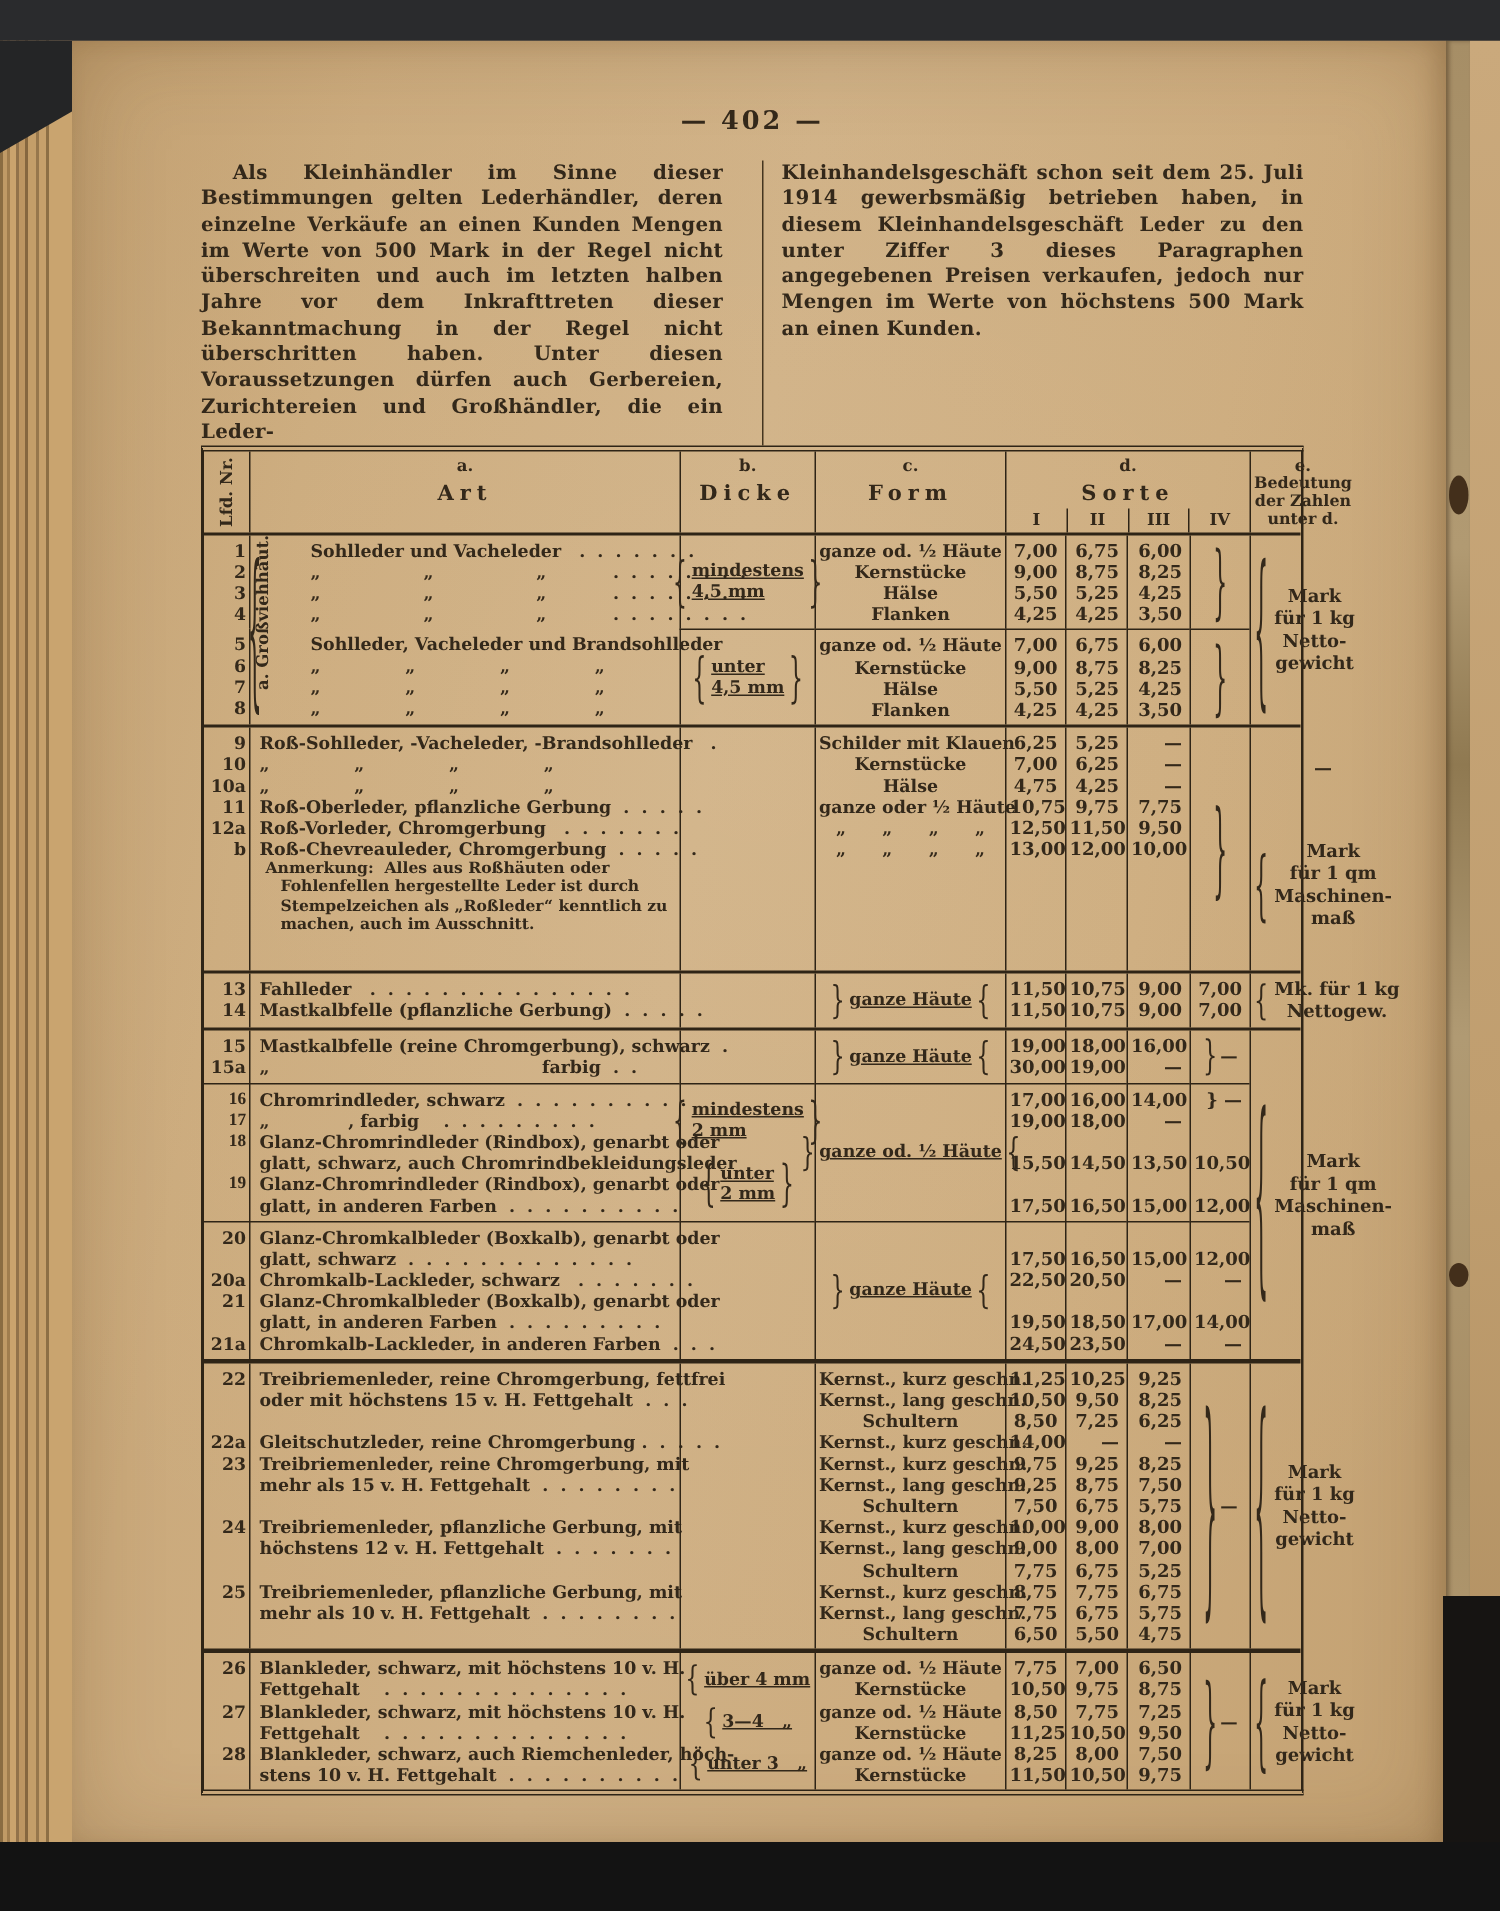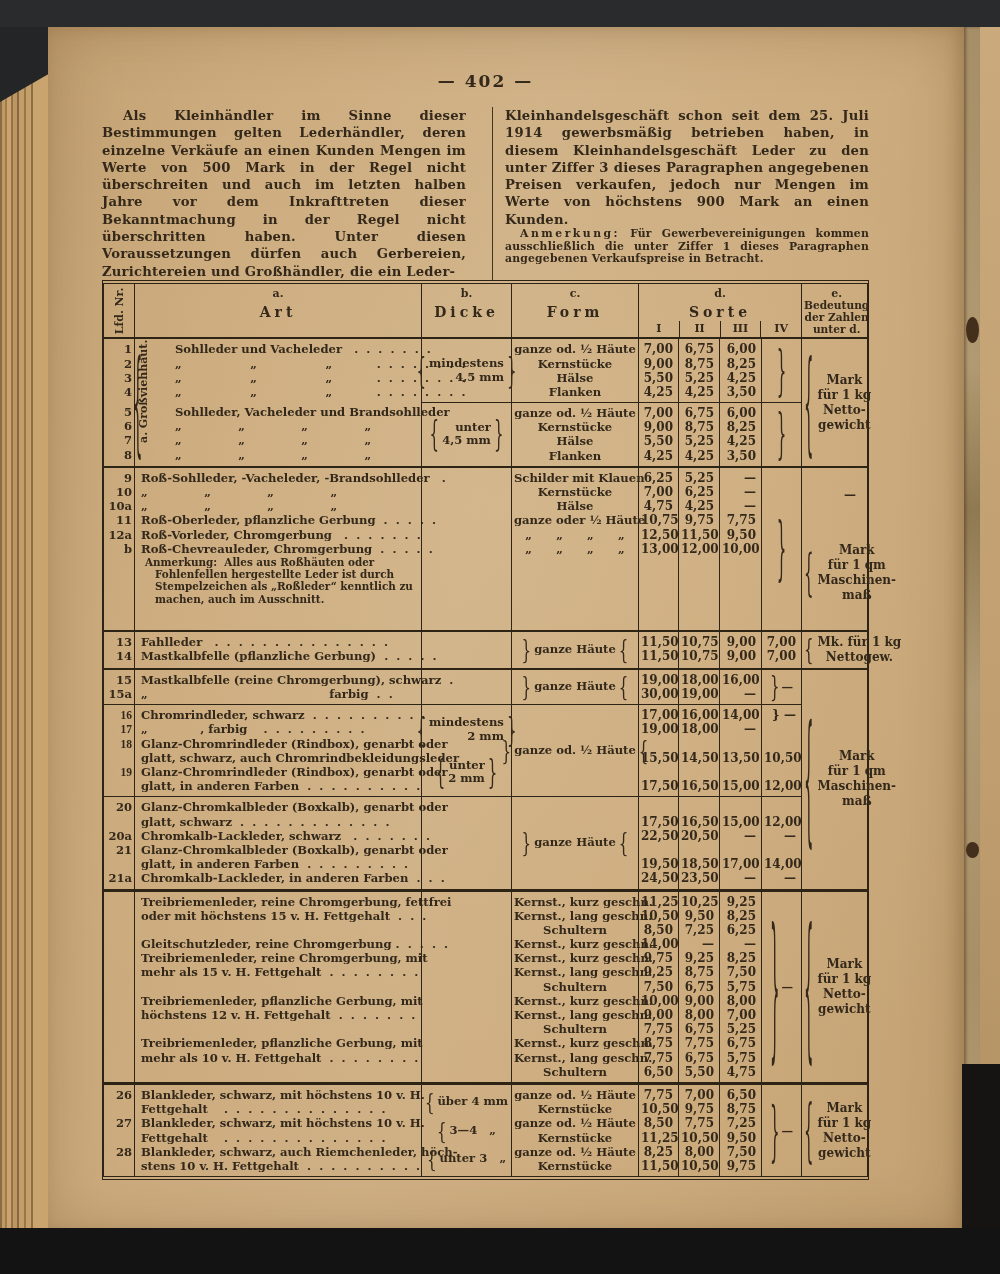--- a/index.html
+++ b/index.html
@@ -38,21 +38,21 @@
   }
   
   .page{
     position:absolute;left:48px;top:27px;right:36px;bottom:42px;z-index:3;
     background:
       radial-gradient(ellipse 120% 90% at 50% 40%, rgba(255,240,210,.10), rgba(0,0,0,0) 60%),
       linear-gradient(100deg,#c2a071 0%,#cbaa7c 18%,#cfb085 45%,#ccab7d 72%,#c3a172 100%);
     box-shadow:inset 0 0 60px rgba(90,60,25,.25), inset -6px 0 14px rgba(90,60,25,.22);
     color:#33281a;
   }
-  .content{margin:0 95px 0 54px;}
+  .content{margin:0 95px 0 86px;}
   .page-num{margin-top:44px;text-align:center;font-size:17px;font-weight:700;letter-spacing:2px;}
   
   .intro{display:flex;margin-top:16px;}
   .icol{width:50%;font-size:13.2px;line-height:17.3px;text-align:justify;font-weight:700;
         letter-spacing:.2px;}
   .icol.left{padding-right:26px;}
   .icol.right{border-left:1.4px solid #44351f;padding-left:12px;}
   .icol p{margin:0;}
   .icol .first{text-indent:1.6em;}
   .note{font-size:10.8px;line-height:12.6px;margin-top:3px;text-indent:1.4em;}
@@ -91,21 +91,21 @@
   .line.sm{height:12.2px;line-height:12.2px;font-size:10.4px;}
   .c-nr{text-align:right;padding-right:2px;font-size:11.5px;}
   .c-art{padding-left:6px;}
   .c-art.indent{padding-left:40px;}
   .c-art .line.sm{padding-left:14px;}
   .c-art .line.sm.first{padding-left:4px;}
   .c-form{text-align:center;}
   .c-num{text-align:right;padding-right:5px;font-size:12px;}
   .grp-cell{justify-content:space-around;align-items:center;}
   .grp{display:flex;align-items:center;justify-content:center;gap:3px;}
-  .grp-lines{text-align:right;}
+  .grp-lines{text-align:left;text-decoration:underline;}
   .gline{line-height:13.6px;font-size:11.6px;white-space:pre;}
   .tbrace{display:inline-block;font-size:15px;font-weight:400;transform-origin:center;}
   .center-cell{justify-content:center;align-items:center;flex-direction:row;gap:2px;}
   .c-bed{justify-content:center;align-items:center;flex-direction:row;gap:4px;text-align:center;
          font-size:12px;}
   .bed-lines .line{height:15px;line-height:15px;}
   .bed-stack{display:flex;flex-direction:column;height:100%;width:100%;align-items:center;}
   .bed-top{flex:.62;display:flex;align-items:center;justify-content:center;}
   .bed-main{flex:1.38;display:flex;align-items:center;justify-content:center;gap:4px;}
   
@@ -131,22 +131,21 @@
 
 <div class="page">
   <div class="content">
     <div class="page-num">— 402 —</div>
 
     <div class="intro">
       <div class="icol left">
         <p class="first">Als Kleinhändler im Sinne dieser Bestimmungen gelten Lederhändler, deren einzelne Verkäufe an einen Kunden Mengen im Werte von 500 Mark in der Regel nicht überschreiten und auch im letzten halben Jahre vor dem Inkrafttreten dieser Bekanntmachung in der Regel nicht überschritten haben. Unter diesen Voraussetzungen dürfen auch Gerbereien, Zurichtereien und Großhändler, die ein Leder-</p>
       </div>
       <div class="icol right">
-        <p>Kleinhandelsgeschäft schon seit dem 25. Juli 1914 gewerbsmäßig betrieben haben, in diesem Kleinhandelsgeschäft Leder zu den unter Ziffer 3 dieses Paragraphen angegebenen Preisen verkaufen, jedoch nur Mengen im Werte von höchstens 900 Mark an einen Kunden.</p>
-        <p class="note"><span class="nlbl">Anmerkung:</span><span> Für Gewerbevereinigungen kommen ausschließlich die unter Ziffer 1 dieses Paragraphen angegebenen Verkaufspreise in Betracht.</span></p>
+        <p>Kleinhandelsgeschäft schon seit dem 25. Juli 1914 gewerbsmäßig betrieben haben, in diesem Kleinhandelsgeschäft Leder zu den unter Ziffer 3 dieses Paragraphen angegebenen Preisen verkaufen, jedoch nur Mengen im Werte von höchstens 500 Mark an einen Kunden.</p>
       </div>
     </div>
 
 
     <div class="grund-table">
       <div class="thead">
         <div class="th c-nr">
           <span class="rot">Lfd. Nr.</span>
         </div>
         <div class="th">
@@ -584,20 +583,35 @@
               <span class="tbrace" style="transform: scaleY(9.5);">{</span>
               <div class="bed-lines">
                 <div class="line">Mark</div>
                 <div class="line">für 1 qm</div>
                 <div class="line">Maschinen-</div>
                 <div class="line">maß</div>
               </div>
             </div>
           </div>
           <div class="tsec thick-top">
+            <div class="cell c-nr" style="grid-area: 1 / 1;">
+              <div class="line">22</div>
+              <div class="line"></div>
+              <div class="line"></div>
+              <div class="line">22a</div>
+              <div class="line">23</div>
+              <div class="line"></div>
+              <div class="line"></div>
+              <div class="line">24</div>
+              <div class="line"></div>
+              <div class="line"></div>
+              <div class="line">25</div>
+              <div class="line"></div>
+              <div class="line"></div>
+            </div>
             <div class="cell c-num cb" style="grid-area: 1 / 5;">
               <div class="line num">11,25</div>
               <div class="line num">10,50</div>
               <div class="line num">8,50</div>
               <div class="line num">14,00</div>
               <div class="line num">9,75</div>
               <div class="line num">9,25</div>
               <div class="line num">7,50</div>
               <div class="line num">10,00</div>
               <div class="line num">9,00</div>

